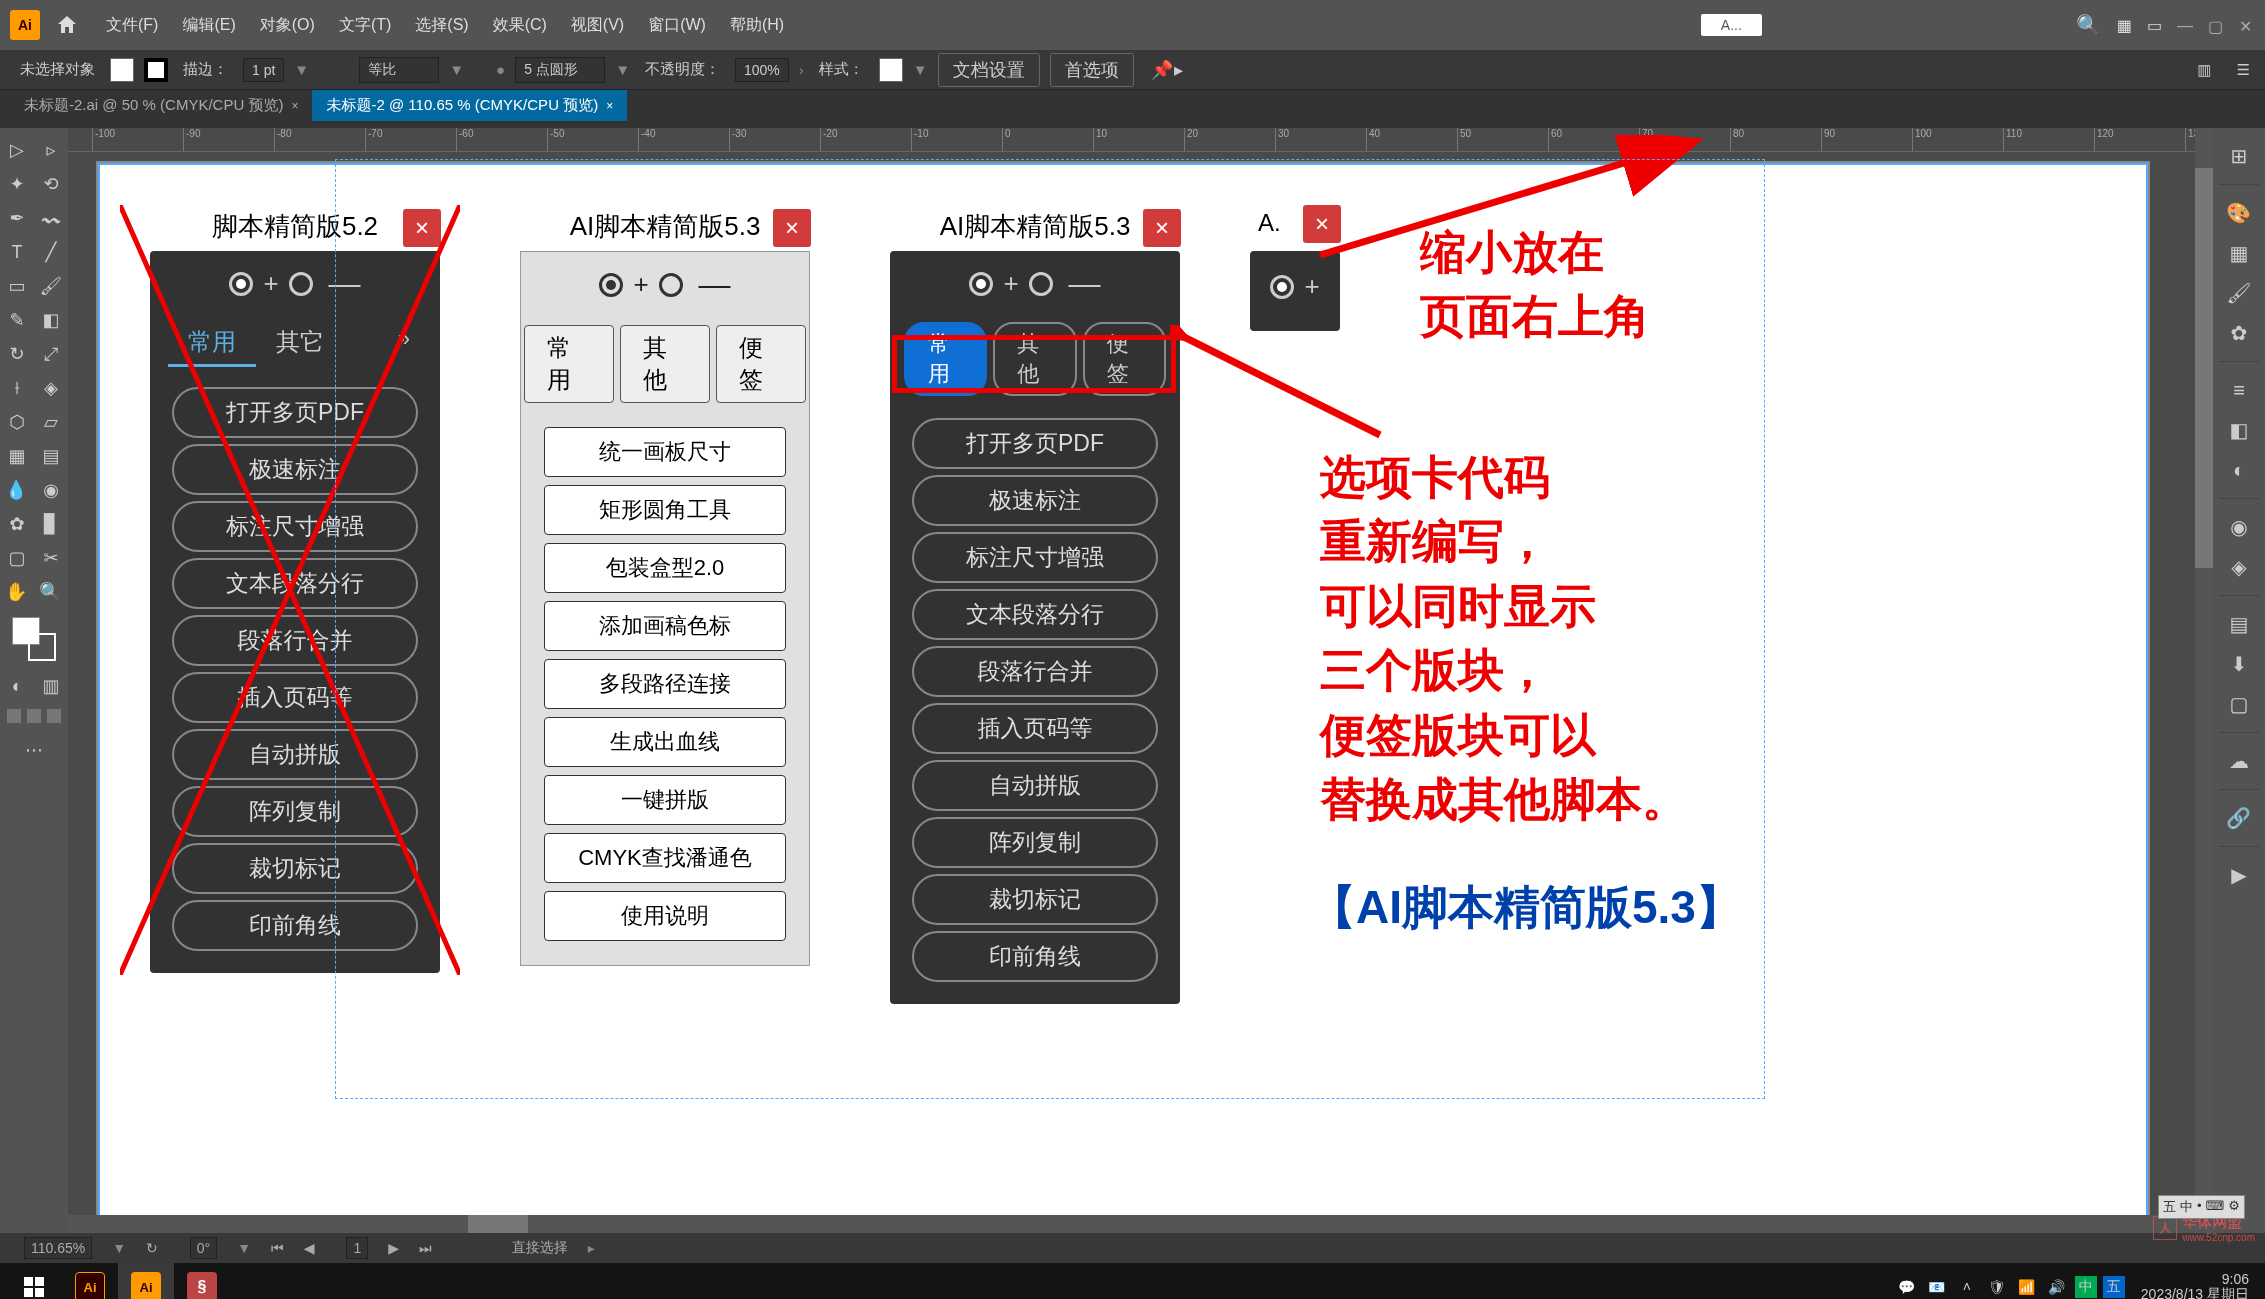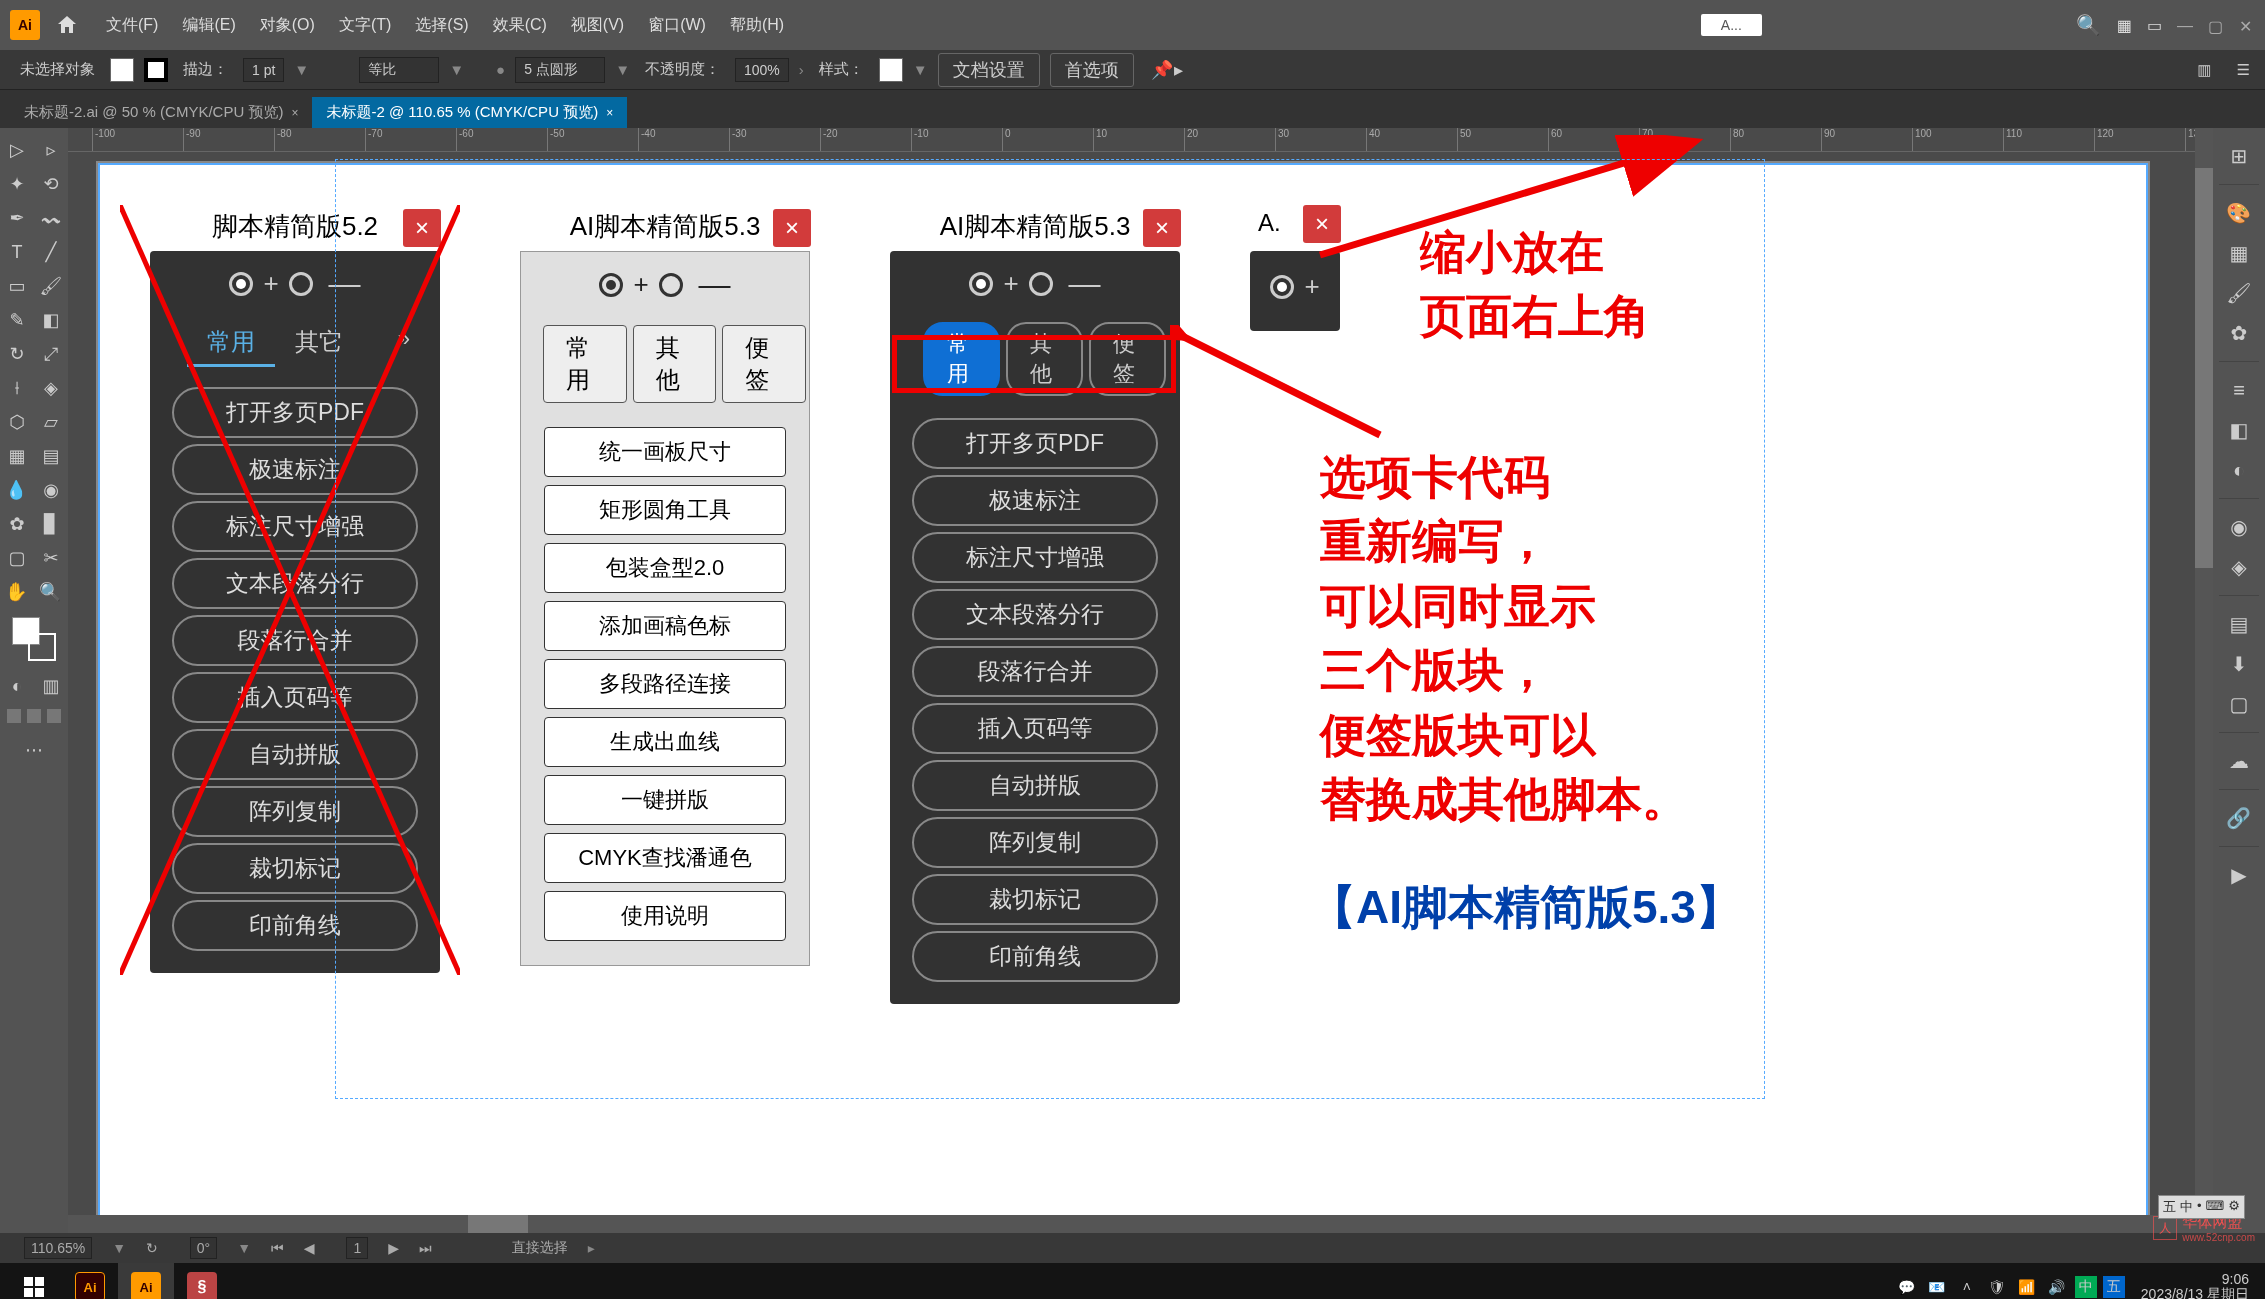--- a/index.html
+++ b/index.html
@@ -16,21 +16,21 @@
 .small-tab { background: #fff; color: #555; padding: 3px 20px; font-size: 14px; border-radius: 2px; margin-right: 300px; }
 
 
 .optionsbar { height: 40px; background: #383838; display: flex; align-items: center; padding: 0 15px; color: #ccc; font-size: 15px; border-bottom: 1px solid #222; gap: 10px; }
 .opt-label { margin: 0 5px; }
 .opt-field { background: #333; border: 1px solid #222; padding: 3px 8px; color: #ccc; font-size: 14px; }
 .opt-swatch { width: 24px; height: 24px; background: #fff; border: 1px solid #666; }
 .opt-btn { background: #383838; border: 1px solid #666; padding: 4px 14px; color: #ccc; font-size: 18px; border-radius: 3px; cursor: pointer; }
 
 
-.doctabs { height: 38px; background: #333; display: flex; align-items: flex-end; padding: 0 10px; }
+.doctabs { height: 38px; background: #333; display: flex; align-items: flex-start; padding: 0 10px; }
 .doctab { color: #aaa; font-size: 15px; padding: 6px 14px; cursor: pointer; display: flex; align-items: center; gap: 8px; }
 .doctab.active { background: #0369a1; color: #fff; }
 .doctab-close { font-size: 12px; }
 
 
 .workspace { display: flex; height: 1105px; background: #333; }
 .toolbox { width: 68px; background: #535353; padding: 5px 0; display: flex; flex-direction: column; }
 .toolrow { display: flex; }
 .tool-btn { width: 34px; height: 34px; display: flex; align-items: center; justify-content: center; color: #ccc; cursor: pointer; font-size: 18px; }
 .tool-colors { width: 44px; height: 44px; position: relative; margin: 8px auto; }
@@ -58,21 +58,21 @@
 .radio-row { display: flex; align-items: center; justify-content: center; padding: 14px 0; gap: 10px; }
 .radio-dot { width: 24px; height: 24px; border: 3px solid #fff; border-radius: 50%; position: relative; }
 .radio-dot.filled::after { content: ''; position: absolute; width: 10px; height: 10px; background: #fff; border-radius: 50%; top: 4px; left: 4px; }
 .panel-dark .radio-dot { border-color: #ccc; }
 .panel-light .radio-dot { border-color: #333; }
 .panel-light .radio-dot.filled::after { background: #333; }
 .plus-sign { font-size: 26px; color: #ccc; }
 .panel-light .plus-sign { color: #222; }
 .minus-sign { font-size: 32px; color: #ccc; margin-left: 6px; }
 
-.tabs-row { display: flex; justify-content: center; gap: 0; padding: 8px 0 16px; margin-left: 19px; }
+.tabs-row { display: flex; justify-content: center; gap: 0; padding: 8px 0 16px; }
 .tabs-row-v3 { gap: 6px; padding: 6px 14px 16px; }
 .tab-old { color: #ccc; font-size: 24px; padding: 6px 20px; cursor: pointer; }
 .tab-old.active { color: #5ab1e6; border-bottom: 3px solid #5ab1e6; }
 .tab-chevron { color: #ccc; font-size: 22px; margin-left: auto; padding: 6px 12px; }
 
 .tab-light { padding: 6px 22px; font-size: 24px; border: 1px solid #555; background: #eee; cursor: pointer; border-radius: 4px; margin: 0 3px; }
 
 .tab-pill { padding: 5px 22px; font-size: 22px; border: 2px solid #888; border-radius: 20px; color: #ccc; cursor: pointer; }
 .tab-pill.active { background: #0f6fd4; border-color: #0f6fd4; color: #fff; }
 

